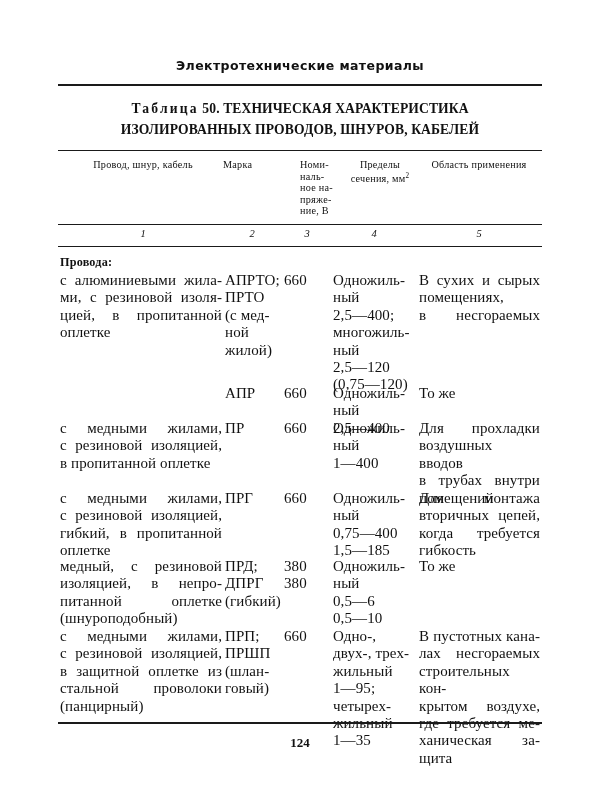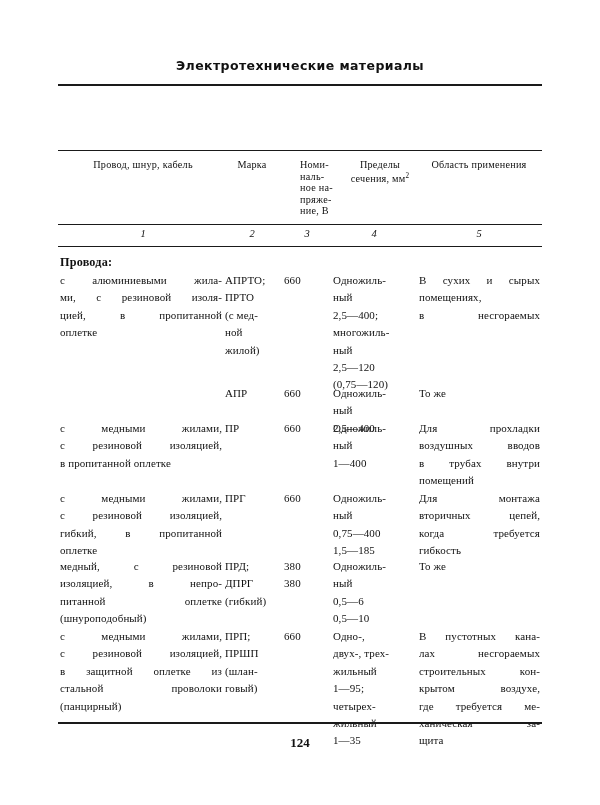--- a/index.html
+++ b/index.html
@@ -71,21 +71,21 @@
     font-size: 10.2px;
     line-height: 11.6px;
     letter-spacing: 0.25px;
   }
   .th {
     position: absolute;
     font-size: 10.2px;
     line-height: 11.6px;
   }
   .th-c1 { left: 6px;   top: 4px;  width: 158px; text-align: center; }
-  .th-c2 { left: 165px; top: 4px;  width: 58px;  text-align: center; }
+  .th-c2 { left: 165px; top: 4px;  width: 58px;  }
   .th-c3 { left: 242px; top: 4px;  width: 44px;  text-align: left; }
   .th-c4 { left: 281px; top: 4px;  width: 82px;  text-align: center; }
   .th-c5 { left: 360px; top: 4px;  width: 122px; text-align: center; }
   .sup { font-size: 7.2px; vertical-align: super; }
 
   
   .numrow {
     position: absolute;
     left: 58px;
     top: 228px;
@@ -115,21 +115,21 @@
     position: absolute;
     left: 2px;
     top: 0px;
     font-size: 12.2px;
     font-weight: bold;
     letter-spacing: 0.2px;
   }
   .row { position: absolute; left: 0; width: 484px; }
   .cell {
     position: absolute;
-    font-size: 11px;
+    font-size: 15px;
     line-height: 17.4px;
     letter-spacing: 0.1px;
   }
   .c1 { left: 2px;   width: 162px; text-align: justify; }
   .c2 { left: 167px; width: 56px;  text-align: left; }
   .c3 { left: 226px; width: 42px;  text-align: left; }
   .c4 { left: 275px; width: 84px;  text-align: left; }
   .c5 { left: 361px; width: 121px; text-align: justify; }
   .cell p { margin: 0; }
   .cell p.just {
@@ -150,20 +150,26 @@
 </style>
 </head>
 <body>
 
 <div class="page">
 
   <div class="running-head">Электротехнические материалы</div>
 
   <div class="rule rule-head"></div>
 
+  <div class="table-title">
+    <span class="tw">Таблица</span>
+    <span>50.</span>
+    <span>ТЕХНИЧЕСКАЯ ХАРАКТЕРИСТИКА</span><br>
+    <span>ИЗОЛИРОВАННЫХ ПРОВОДОВ, ШНУРОВ, КАБЕЛЕЙ</span>
+  </div>
 
   <div class="rule rule-thead1"></div>
 
   <div class="thead">
     <div class="th th-c1">Провод, шнур, кабель</div>
     <div class="th th-c2">Марка</div>
     <div class="th th-c3">
       <div>Номи-</div>
       <div>наль-</div>
       <div>ное на-</div>

